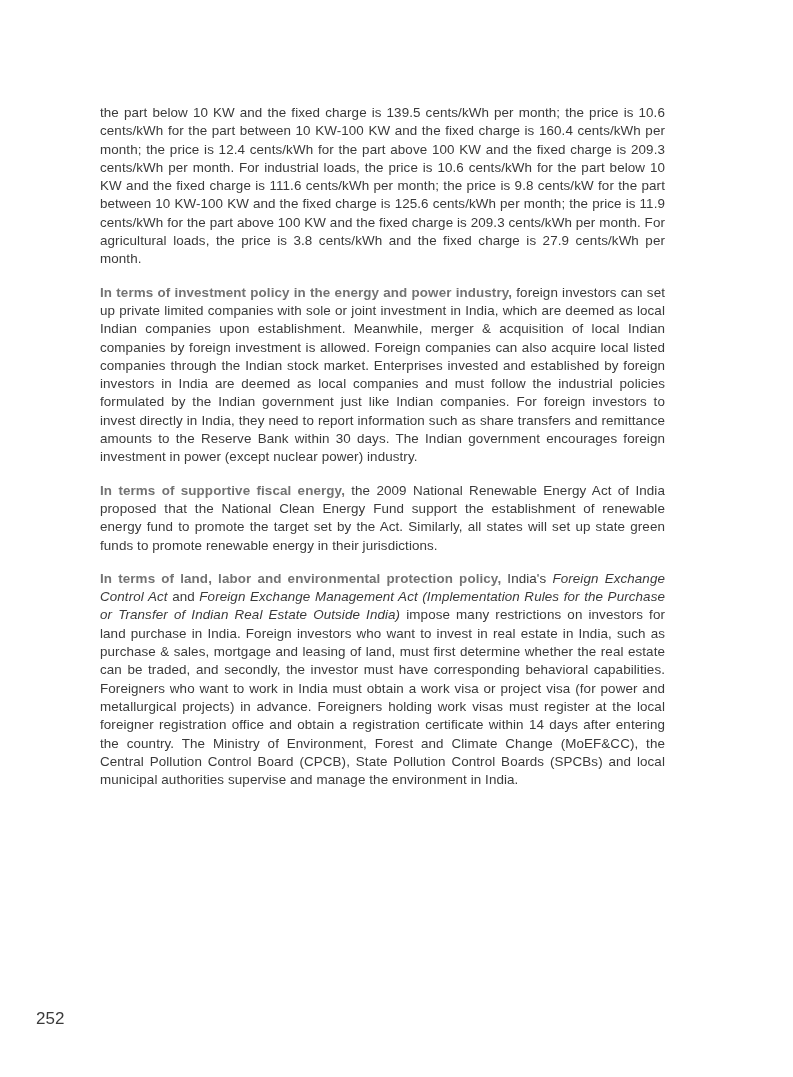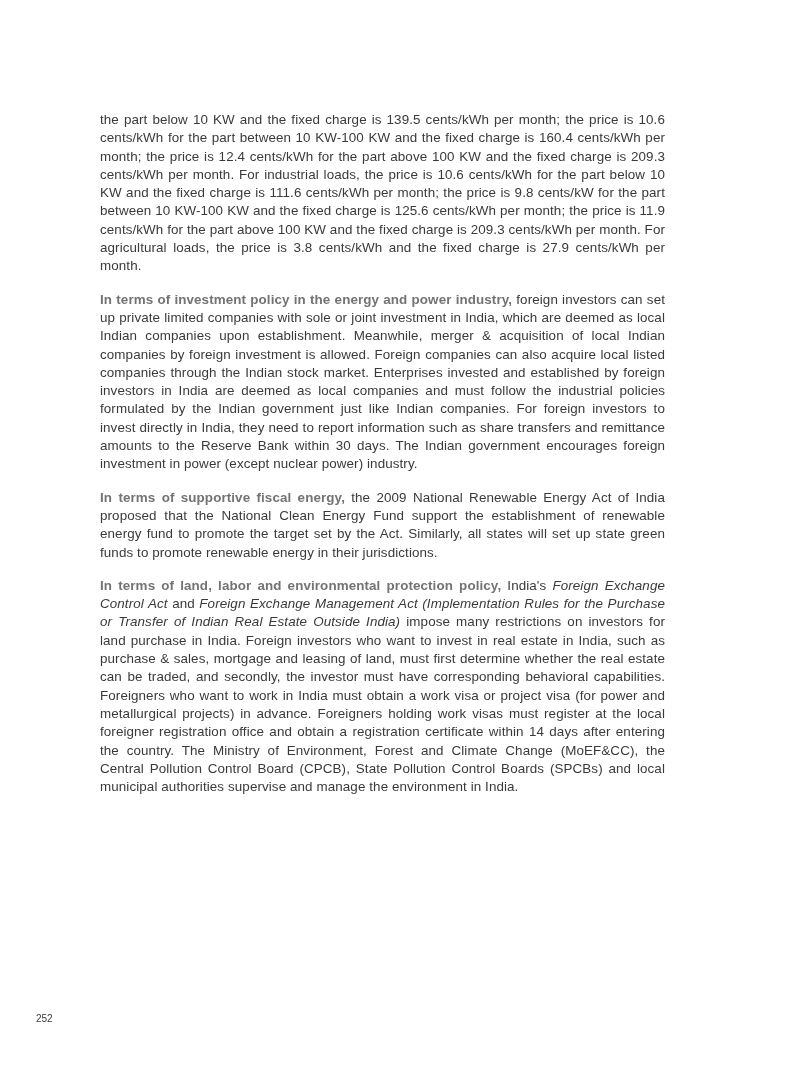--- a/index.html
+++ b/index.html
@@ -15,39 +15,39 @@
     overflow: hidden;
     font-family: "Liberation Sans", sans-serif;
   }
   .content {
     position: absolute;
     left: 100px;
     top: 104px;
     width: 565px;
   }
   .content p {
-    margin: 7px 0 15px 0;
+    margin: 0 0 15px 0;
     text-align: justify;
     font-size: 13.4px;
     line-height: 18.3px;
     color: #3a3a3a;
     letter-spacing: 0.1px;
   }
   .lead {
     font-weight: bold;
     color: #737373;
   }
   .italic {
     font-style: italic;
   }
   .page-number {
     position: absolute;
     left: 36px;
     top: 1011px;
-    font-size: 10px;
+    font-size: 17px;
     line-height: 15px;
     color: #3a3a3a;
   }
 </style>
 </head>
 <body>
 
 <div class="page">
   <div class="content">
 

